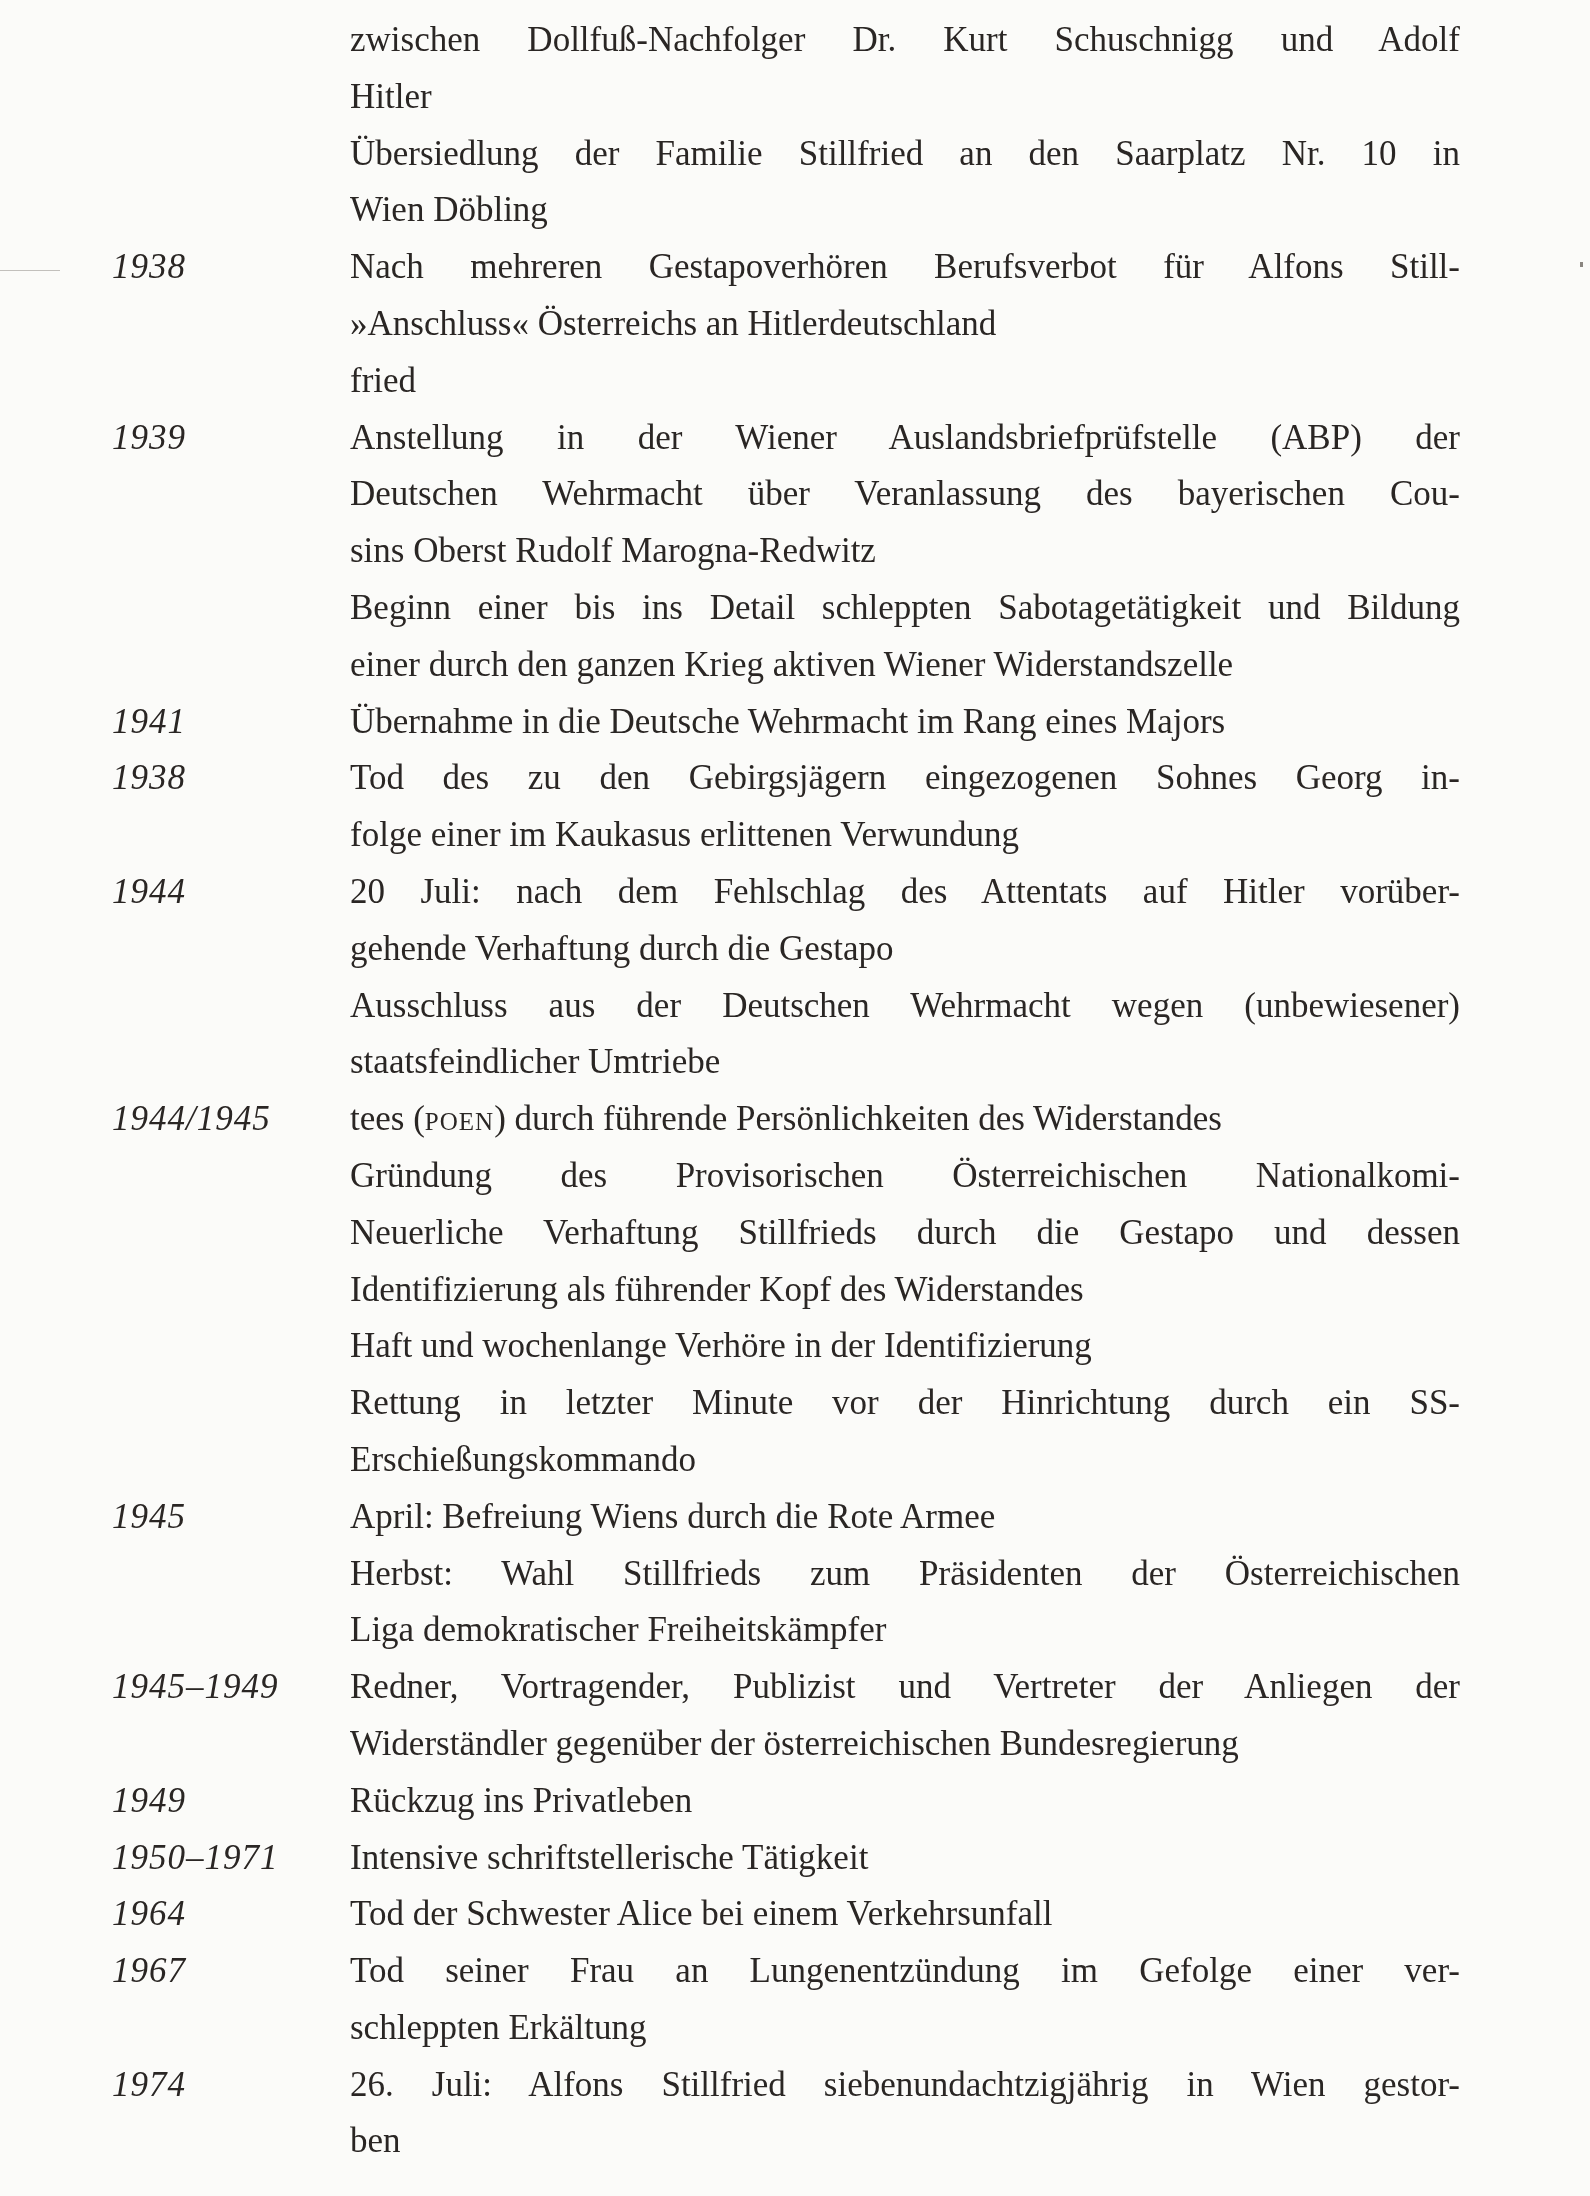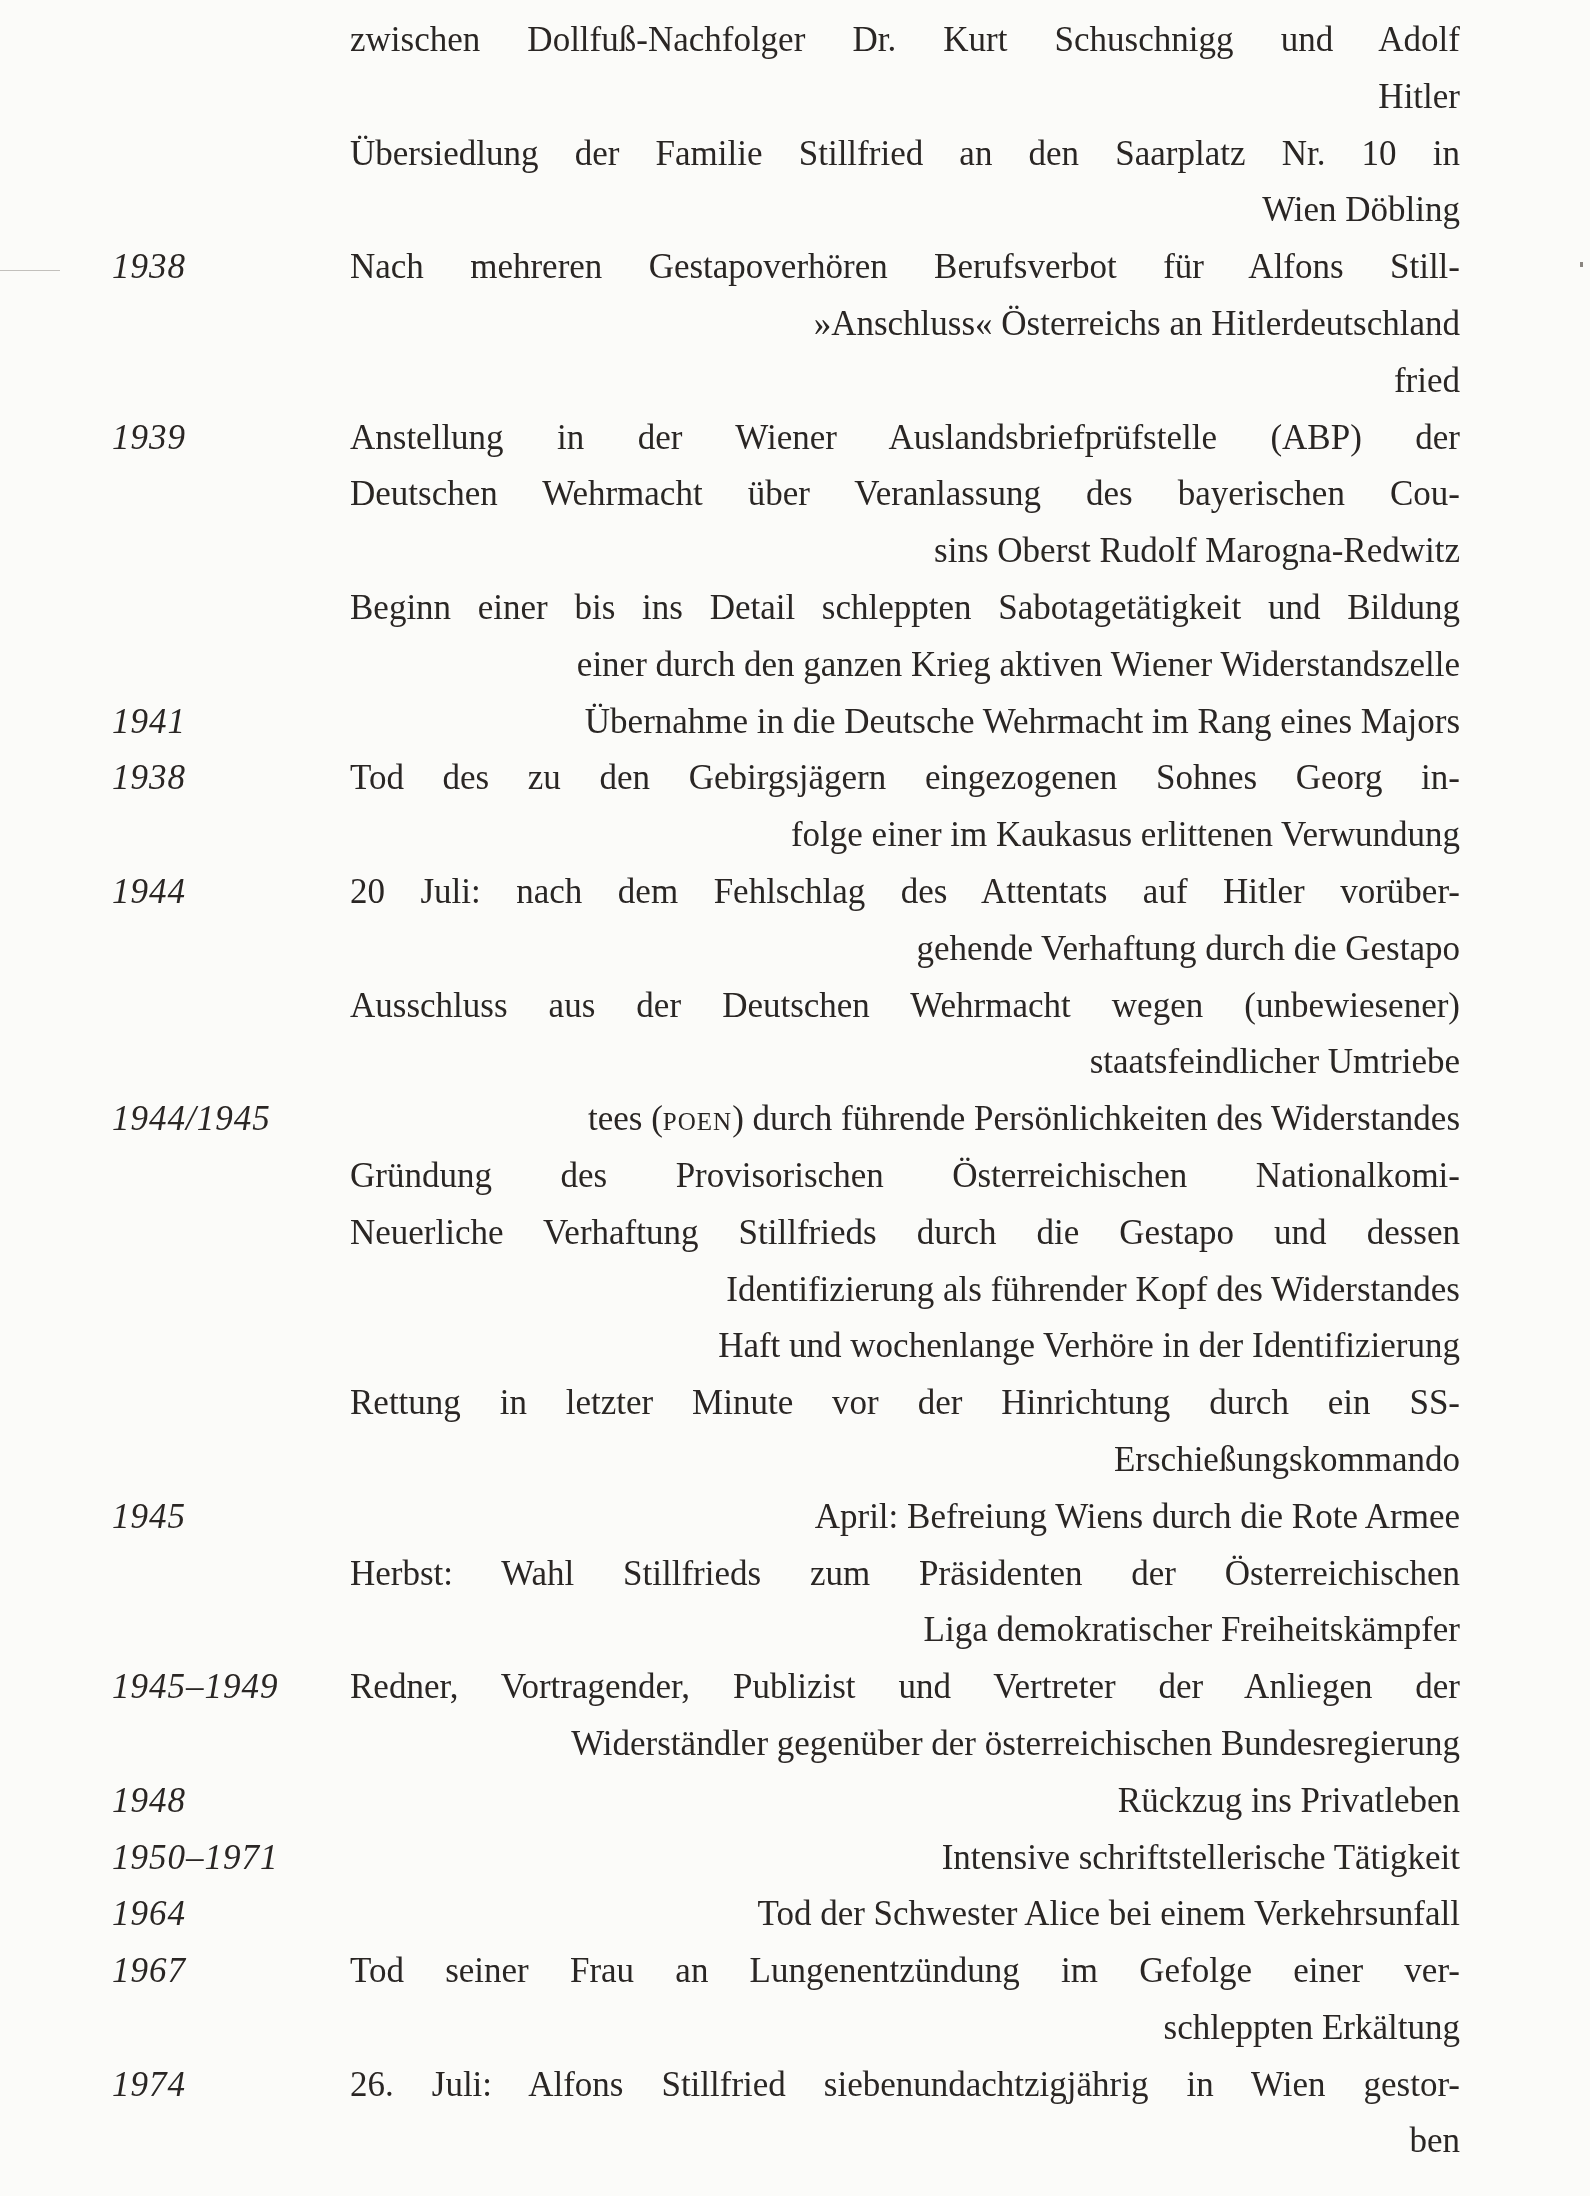--- a/index.html
+++ b/index.html
@@ -8,21 +8,21 @@
     background:#fbfbf9;
     font-family:"Liberation Serif","DejaVu Serif",serif;
     color:#2a2624;
     position:relative;
   }
   .page { position:absolute; left:0; top:0; width:1590px; height:2196px; }
   .timeline { position:absolute; left:112px; top:12px; width:1348px; }
   .row { display:flex; }
   .year { width:238px; flex:none; font-size:35px; line-height:56.8px; letter-spacing:1px;font-style:italic; }
   .lines { flex:1; }
-  .line { font-size:35px; line-height:56.8px; white-space:nowrap;text-align:right; }
+  .line { font-size:35px; line-height:56.8px; white-space:nowrap; }
   .line.just { text-align:justify; text-align-last:justify; }
   .sc { font-variant:small-caps; letter-spacing:1px; }
   .mark { position:absolute; background:#8a8580; }
 </style>
 </head>
 <body>
 
 <div class="page">
   <div class="mark" style="left:0;top:270px;width:60px;height:1px;opacity:.5"></div>
   <div class="mark" style="left:1580px;top:262px;width:3px;height:5px;"></div>
@@ -97,21 +97,21 @@
         </div>
       </div>
       <div class="row">
         <div class="year">1945–1949</div>
         <div class="lines">
           <div class="line just">Redner, Vortragender, Publizist und Vertreter der Anliegen der</div>
           <div class="line">Widerständler gegenüber der österreichischen Bundesregierung</div>
         </div>
       </div>
       <div class="row">
-        <div class="year">1948</div>
+        <div class="year">1949</div>
         <div class="lines">
           <div class="line">Rückzug ins Privatleben</div>
         </div>
       </div>
       <div class="row">
         <div class="year">1950–1971</div>
         <div class="lines">
           <div class="line">Intensive schriftstellerische Tätigkeit</div>
         </div>
       </div>

